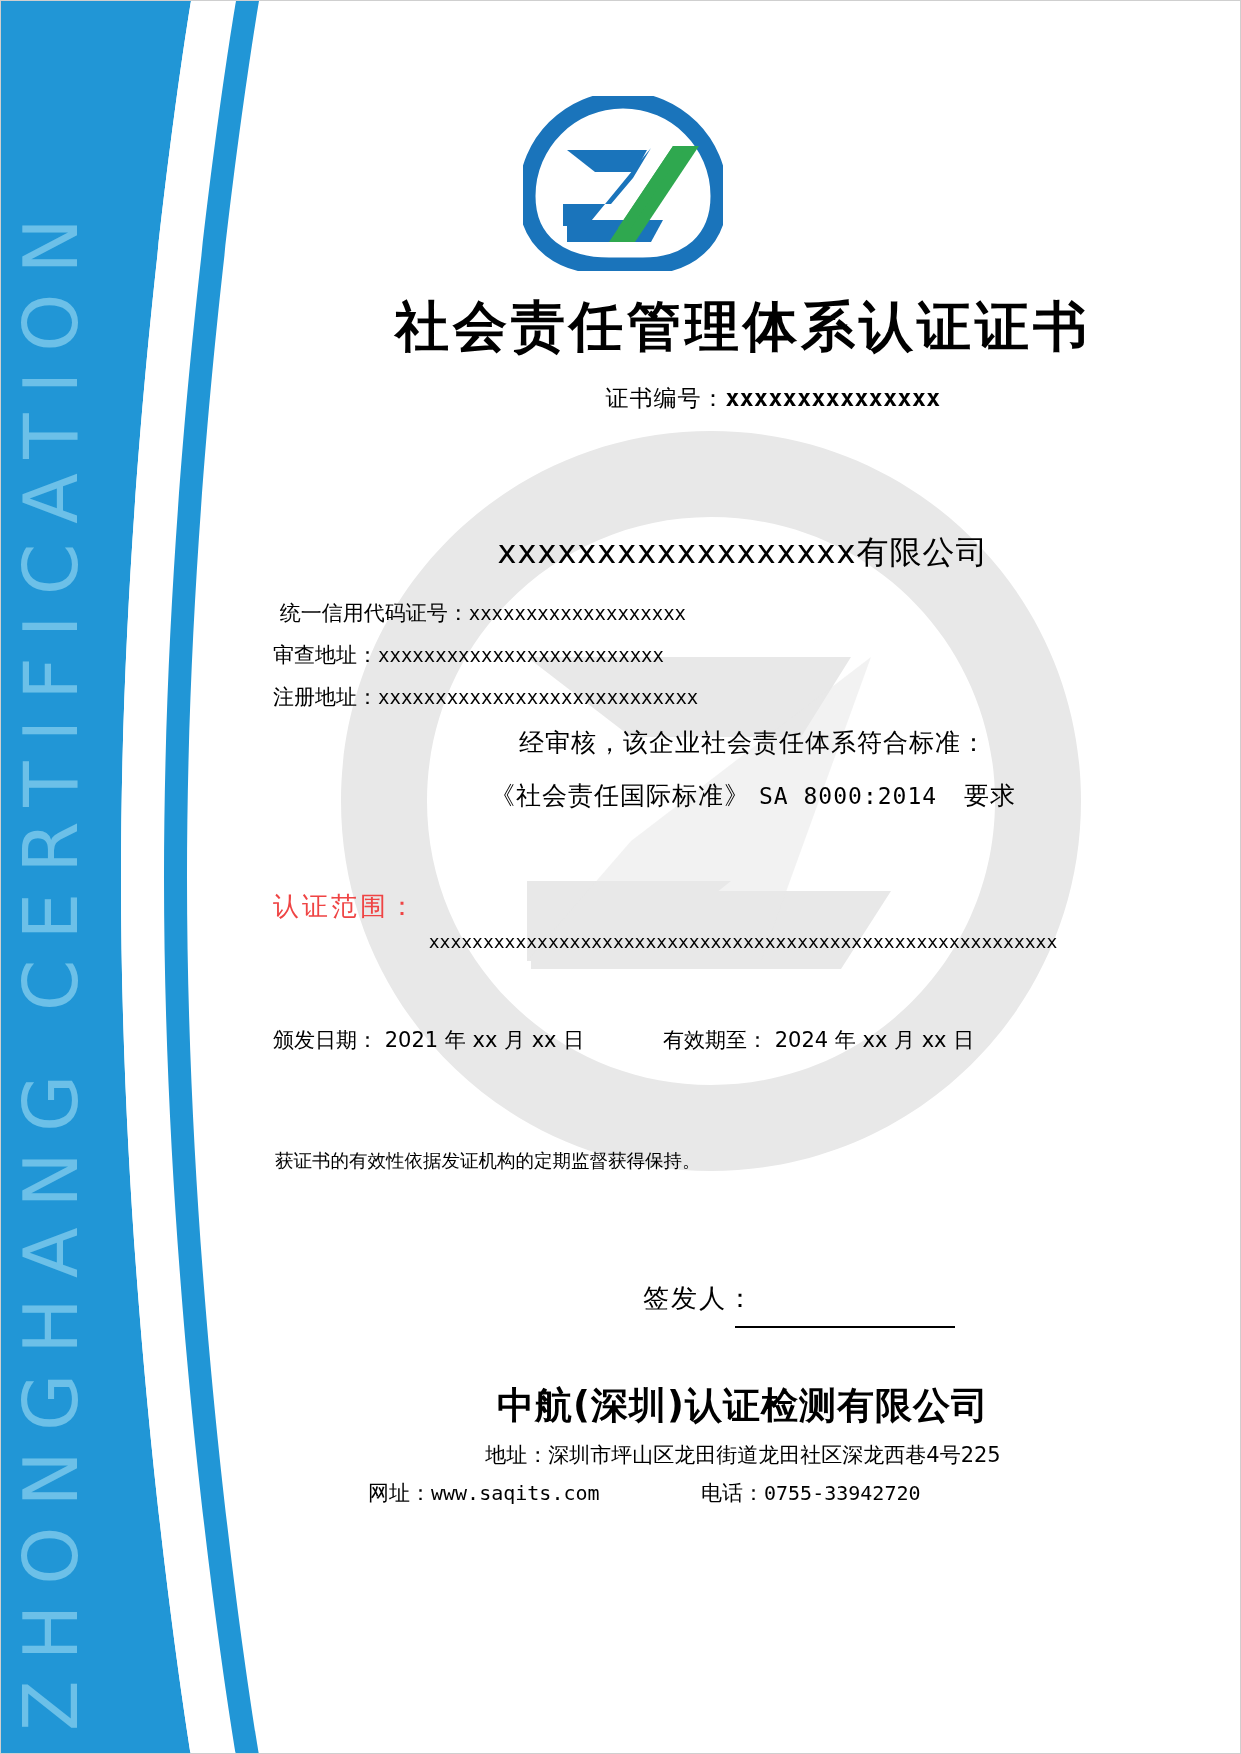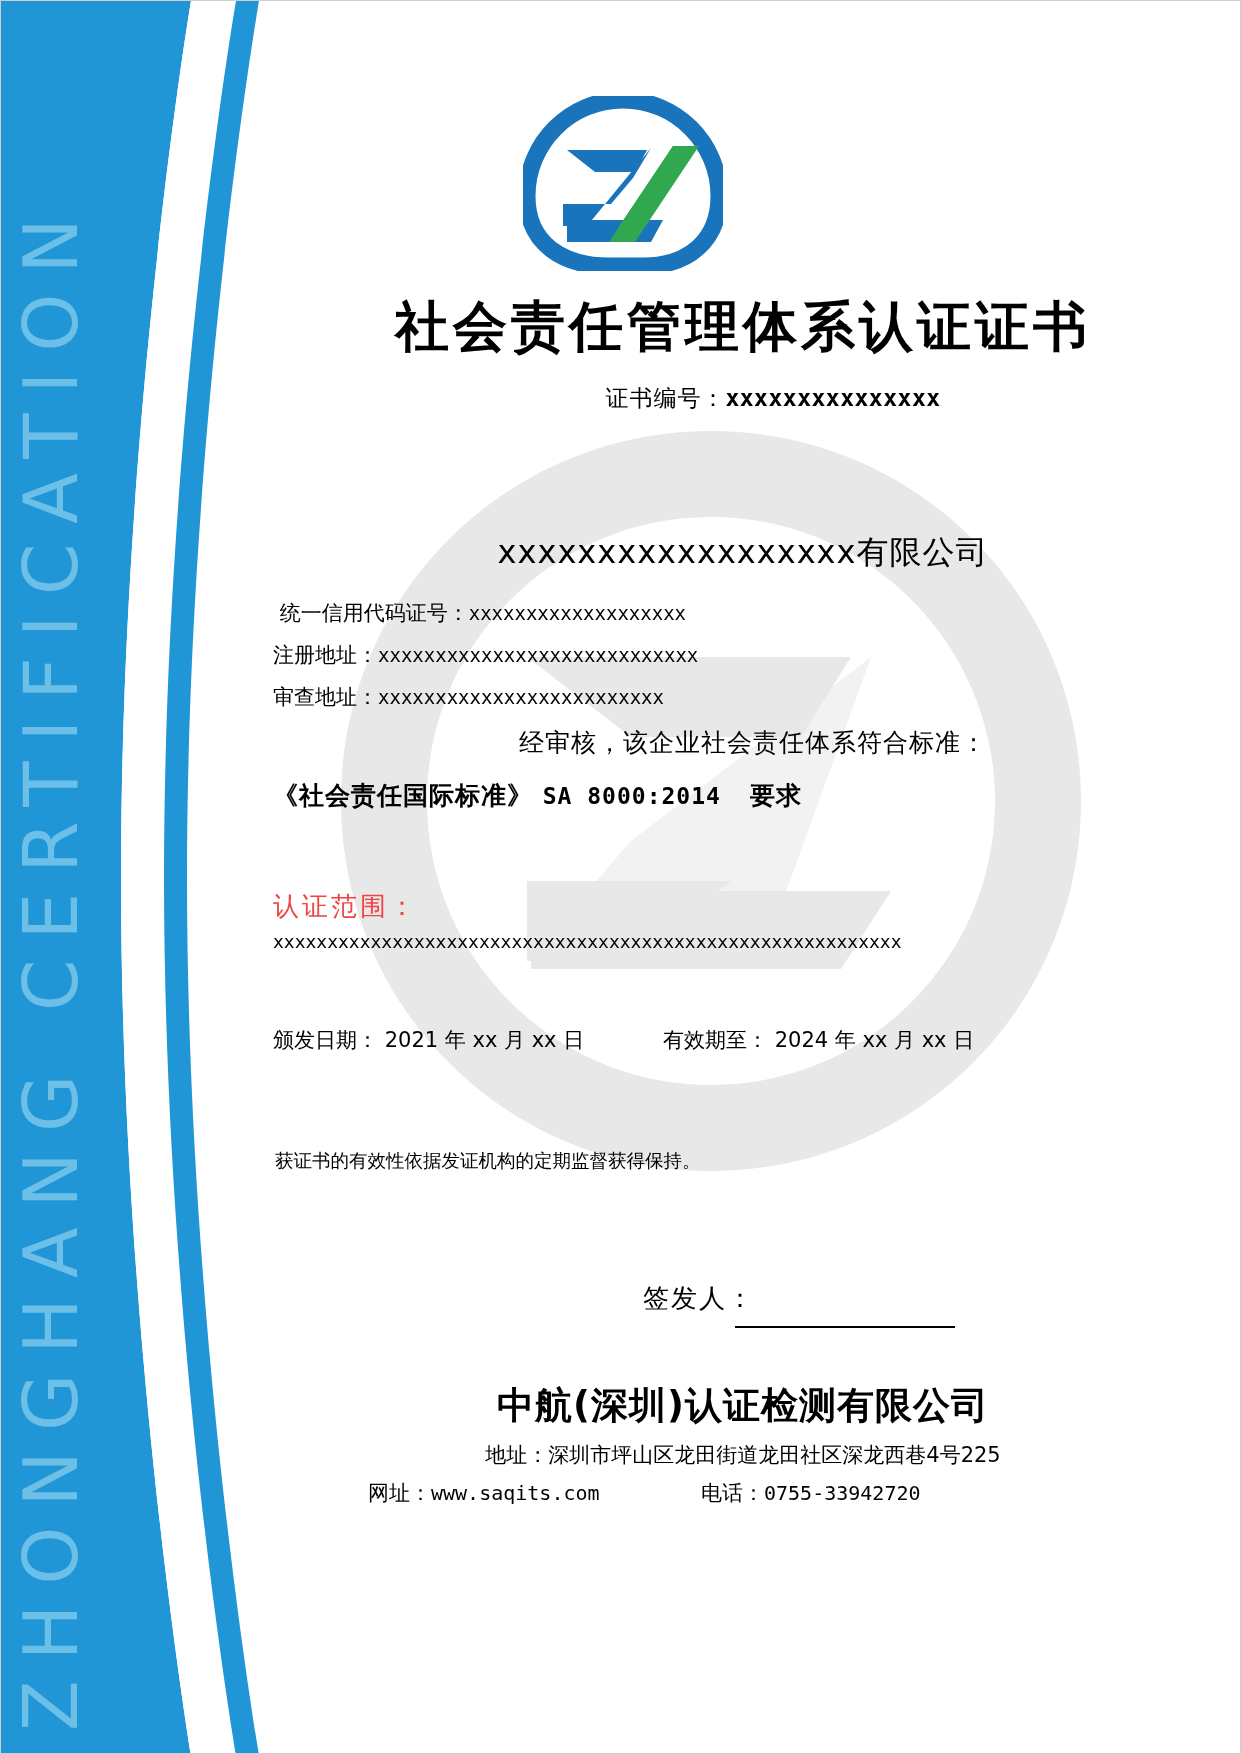--- a/index.html
+++ b/index.html
@@ -158,26 +158,25 @@
     font-family: "DejaVu Sans", "Liberation Sans", sans-serif;
     font-size: 25px;
     color: #000;
     letter-spacing: 1px;
   }
   .conform-2 {
     position: absolute;
     left: 0;
     top: 778px;
     width: 960px;
-    text-align: left;
+    text-align: center;
     font-family: "DejaVu Sans", "Liberation Sans", sans-serif;
     font-size: 25px;
     color: #000;
     letter-spacing: 1px;
-    font-weight: bold;
   }
   .conform-2 .std {
     font-family: "DejaVu Sans Mono", "Liberation Mono", monospace;
     font-size: 23px;
   }
 
   .scope-label {
     position: absolute;
     left: 0;
     top: 888px;
@@ -186,20 +185,21 @@
     font-family: "DejaVu Sans", "Liberation Sans", sans-serif;
     font-size: 26px;
     color: #ef4444;
     letter-spacing: 3px;
   }
   .scope-value {
     position: absolute;
     left: 0;
     top: 930px;
     width: 940px;
+    text-align: center;
     font-family: "DejaVu Sans Mono", "Liberation Mono", monospace;
     font-size: 18px;
     color: #000;
   }
 
   .dates {
     position: absolute;
     left: 0px;
     top: 1025px;
     width: 940px;
@@ -332,24 +332,24 @@
 
 
     <div class="company">xxxxxxxxxxxxxxxxxx有限公司</div>
 
     <div class="info-block">
       <div class="info-line" style="padding-left:0px;">
         <span style="display:inline-block;width:0;"></span>
         <span>统一信用代码证号：</span><span class="val">xxxxxxxxxxxxxxxxxxx</span>
       </div>
       <div class="info-line">
-        <span>注册地址：</span><span class="val">xxxxxxxxxxxxxxxxxxxxxxxxxxxx</span>
+        <span>审查地址：</span><span class="val">xxxxxxxxxxxxxxxxxxxxxxxxx</span>
       </div>
       <div class="info-line">
-        <span>审查地址：</span><span class="val">xxxxxxxxxxxxxxxxxxxxxxxxx</span>
+        <span>注册地址：</span><span class="val">xxxxxxxxxxxxxxxxxxxxxxxxxxxx</span>
       </div>
     </div>
 
     <div class="conform-1">经审核，该企业社会责任体系符合标准：</div>
 
     <div class="conform-2">
       <span>《社会责任国际标准》</span>
       <span class="std">SA 8000:2014</span>
       &nbsp;
       <span>要求</span>

